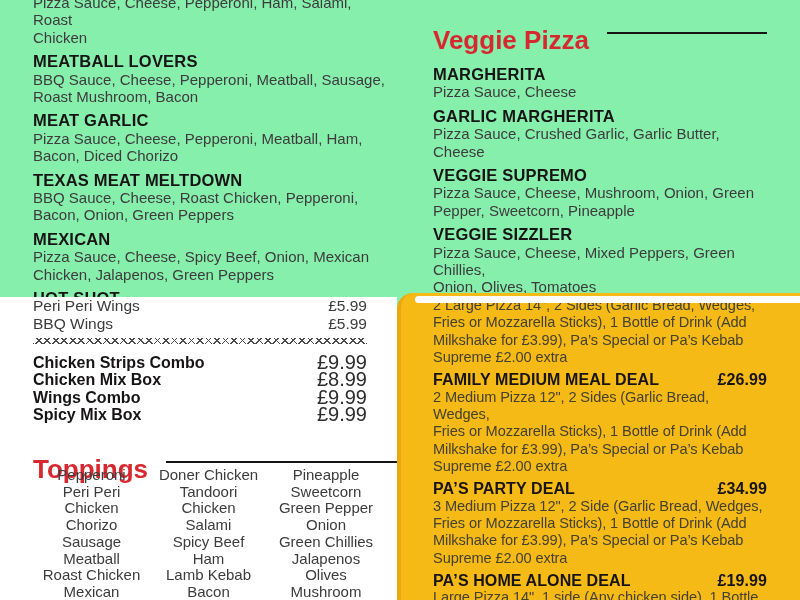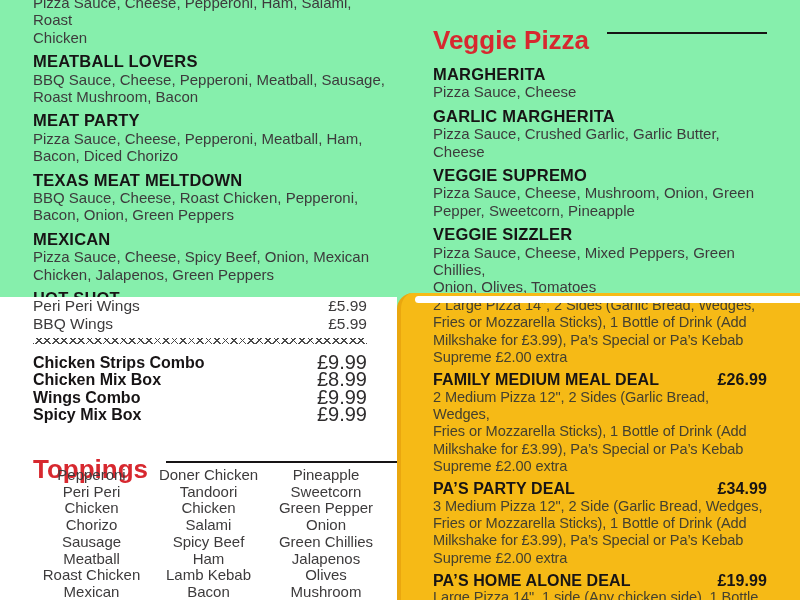--- a/index.html
+++ b/index.html
@@ -58,21 +58,21 @@
   <div class="left-col">
     <div class="partial-desc">Pizza Sauce, Cheese, Pepperoni, Ham, Salami, Roast
 Chicken</div>
     <div class="pizza-list">
         <div class="menu-item">
         <div class="item-name">MEATBALL LOVERS</div>
         <div class="item-desc">BBQ Sauce, Cheese, Pepperoni, Meatball, Sausage,
 Roast Mushroom, Bacon</div>
       </div>
         <div class="menu-item">
-        <div class="item-name">MEAT PARTY</div>
+        <div class="item-name">MEAT GARLIC</div>
         <div class="item-desc">Pizza Sauce, Cheese, Pepperoni, Meatball, Ham,
 Bacon, Diced Chorizo</div>
       </div>
         <div class="menu-item">
         <div class="item-name">TEXAS MEAT MELTDOWN</div>
         <div class="item-desc">BBQ Sauce, Cheese, Roast Chicken, Pepperoni,
 Bacon, Onion, Green Peppers</div>
       </div>
         <div class="menu-item">
         <div class="item-name">MEXICAN</div>

